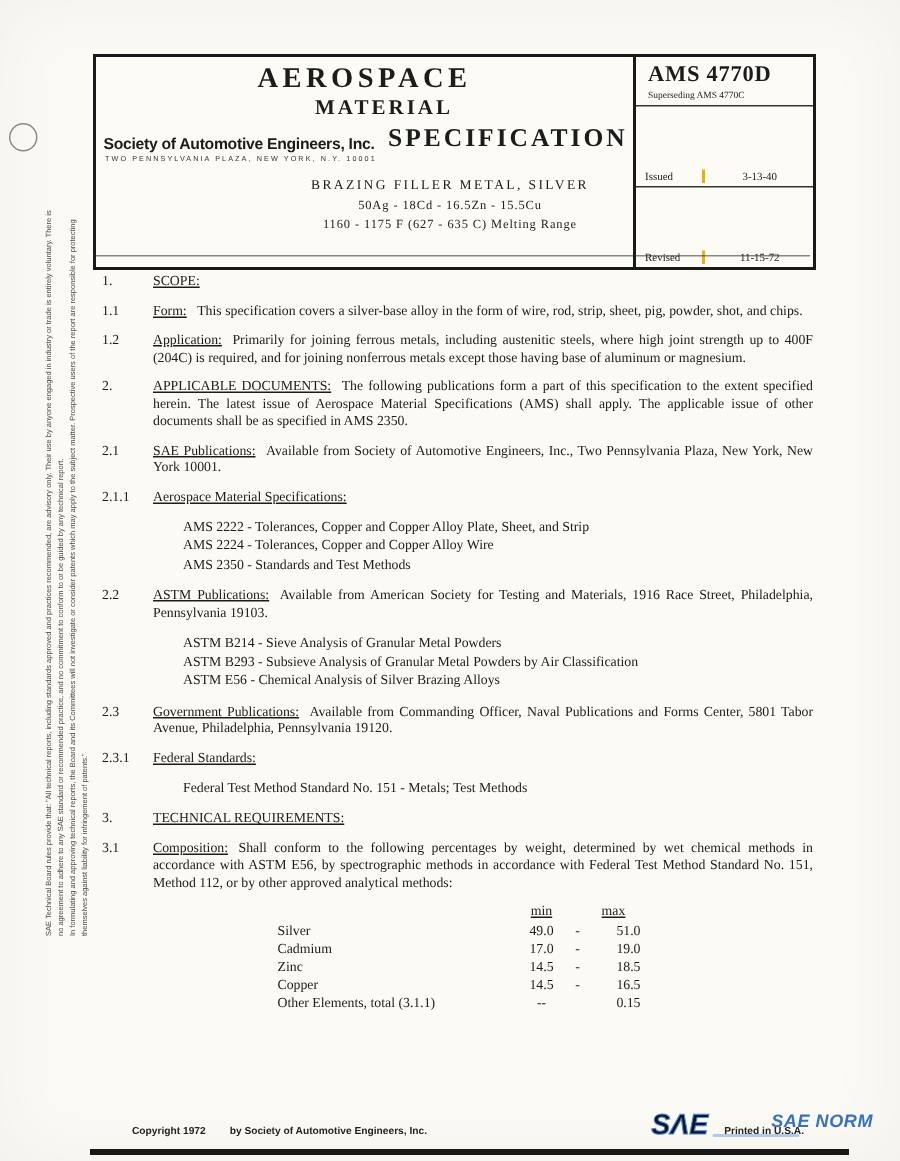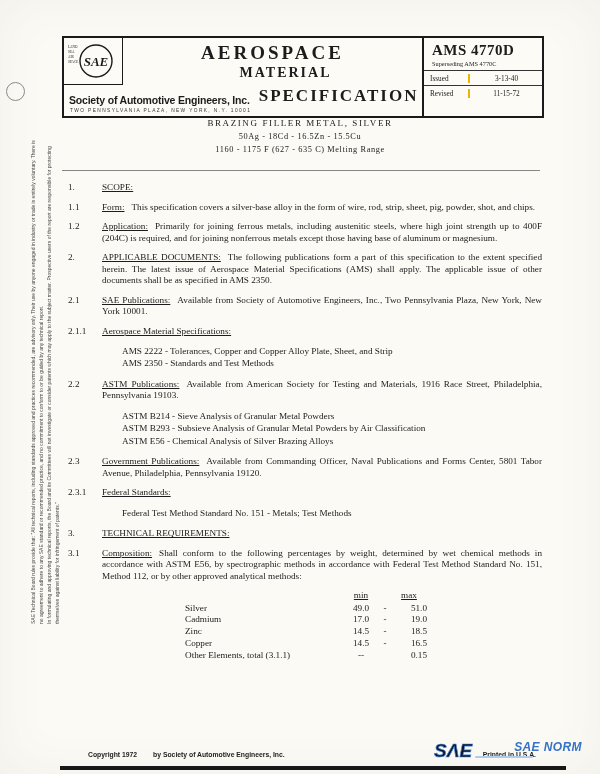--- a/index.html
+++ b/index.html
@@ -30,21 +30,21 @@
   .hdr-mid{display:flex;align-items:flex-end;padding-left:5px;margin-top:1px;}
   .society{font-family:"Liberation Sans",sans-serif;font-weight:bold;font-size:10.5px;letter-spacing:-0.2px;}
   .t3{font-size:17px;font-weight:bold;letter-spacing:2px;margin-left:9px;}
   .address{font-family:"Liberation Sans",sans-serif;font-size:4.8px;letter-spacing:1.4px;
            color:#333;padding:2px 0 3px 6px;}
   .hdr-right{width:118px;flex:0 0 118px;border-left:2px solid #1a1a1a;display:flex;flex-direction:column;}
   .doc-num{font-size:15px;font-weight:bold;letter-spacing:0.5px;padding:4px 8px 1px 8px;}
   .superseding{font-size:6.3px;padding:0 8px 3px 8px;border-bottom:1px solid #333;}
   .date-row{display:flex;font-size:7.3px;padding:2.5px 6px;align-items:baseline;}
   .date-row + .date-row{border-top:1px solid #333;}
-  .dlabel{width:38px;flex:0 0 38px;}
+  .dlabel{width:38px;flex:0 0 38px;margin-top:39px;}
   .dval{flex:1;border-left:2px solid #eab308;padding-left:7px;text-align:center;}
 
   
   .title-block{position:absolute;left:0;top:117px;width:100%;text-align:center;line-height:1.55;}
   .tb1{font-size:9px;letter-spacing:1.6px;}
   .tb2{font-size:8.3px;letter-spacing:0.6px;}
   .tb3{font-size:8.3px;letter-spacing:0.6px;}
 
   .title-divider{position:absolute;left:62px;top:170px;width:478px;border-top:1px solid rgba(40,40,40,0.55);}
 
@@ -93,30 +93,20 @@
   <div class="reg-circle"></div>
 
   <div class="side-note">
     <p>SAE Technical Board rules provide that: "All technical reports, including standards approved and practices recommended, are advisory only. Their use by anyone engaged in industry or trade is entirely voluntary. There is no agreement to adhere to any SAE standard or recommended practice, and no commitment to conform to or be guided by any technical report.</p>
     <p>In formulating and approving technical reports, the Board and its Committees will not investigate or consider patents which may apply to the subject matter. Prospective users of the report are responsible for protecting themselves against liability for infringement of patents."</p>
   </div>
 
   <div class="header-box">
     <div class="hdr-left">
       <div class="hdr-top">
-        <div class="logo-box">
-          <svg width="56" height="44" viewBox="0 0 56 44">
-            <circle cx="31" cy="22" r="16" fill="none" stroke="#1a1a1a" stroke-width="1.4"></circle>
-            <text x="31" y="27" font-size="13" font-weight="bold" font-style="italic" text-anchor="middle">SAE</text>
-            <text x="3" y="9" font-size="3.4">LAND</text>
-            <text x="3" y="14" font-size="3.4">SEA</text>
-            <text x="3" y="19" font-size="3.4">AIR</text>
-            <text x="3" y="24" font-size="3.4">SPACE</text>
-          </svg>
-        </div>
         <div class="hdr-titles">
           <div class="t1">AEROSPACE</div>
           <div class="t2">MATERIAL</div>
         </div>
       </div>
       <div class="hdr-mid">
         <div class="society">Society of Automotive Engineers, Inc.</div>
         <div class="t3">SPECIFICATION</div>
       </div>
       <div class="address">TWO PENNSYLVANIA PLAZA, NEW YORK, N.Y. 10001</div>
@@ -163,20 +153,21 @@
       <div class="para">
         <span class="para-num">2.1</span>
         <span class="para-text"><span class="lead">SAE Publications:</span>Available from Society of Automotive Engineers, Inc., Two Pennsylvania Plaza, New York, New York 10001.</span>
       </div>
       <div class="para">
         <span class="para-num">2.1.1</span>
         <span class="para-text"><span class="lead">Aerospace Material Specifications:</span></span>
       </div>
       <div class="ref-list">
         <div class="ref-item">AMS 2222 - Tolerances, Copper and Copper Alloy Plate, Sheet, and Strip</div>
+        <div class="ref-item">AMS 2224 - Tolerances, Copper and Copper Alloy Wire</div>
         <div class="ref-item">AMS 2350 - Standards and Test Methods</div>
       </div>
       <div class="para">
         <span class="para-num">2.2</span>
         <span class="para-text"><span class="lead">ASTM Publications:</span>Available from American Society for Testing and Materials, 1916 Race Street, Philadelphia, Pennsylvania 19103.</span>
       </div>
       <div class="ref-list">
         <div class="ref-item">ASTM B214 - Sieve Analysis of Granular Metal Powders</div>
         <div class="ref-item">ASTM B293 - Subsieve Analysis of Granular Metal Powders by Air Classification</div>
         <div class="ref-item">ASTM E56 - Chemical Analysis of Silver Brazing Alloys</div>

